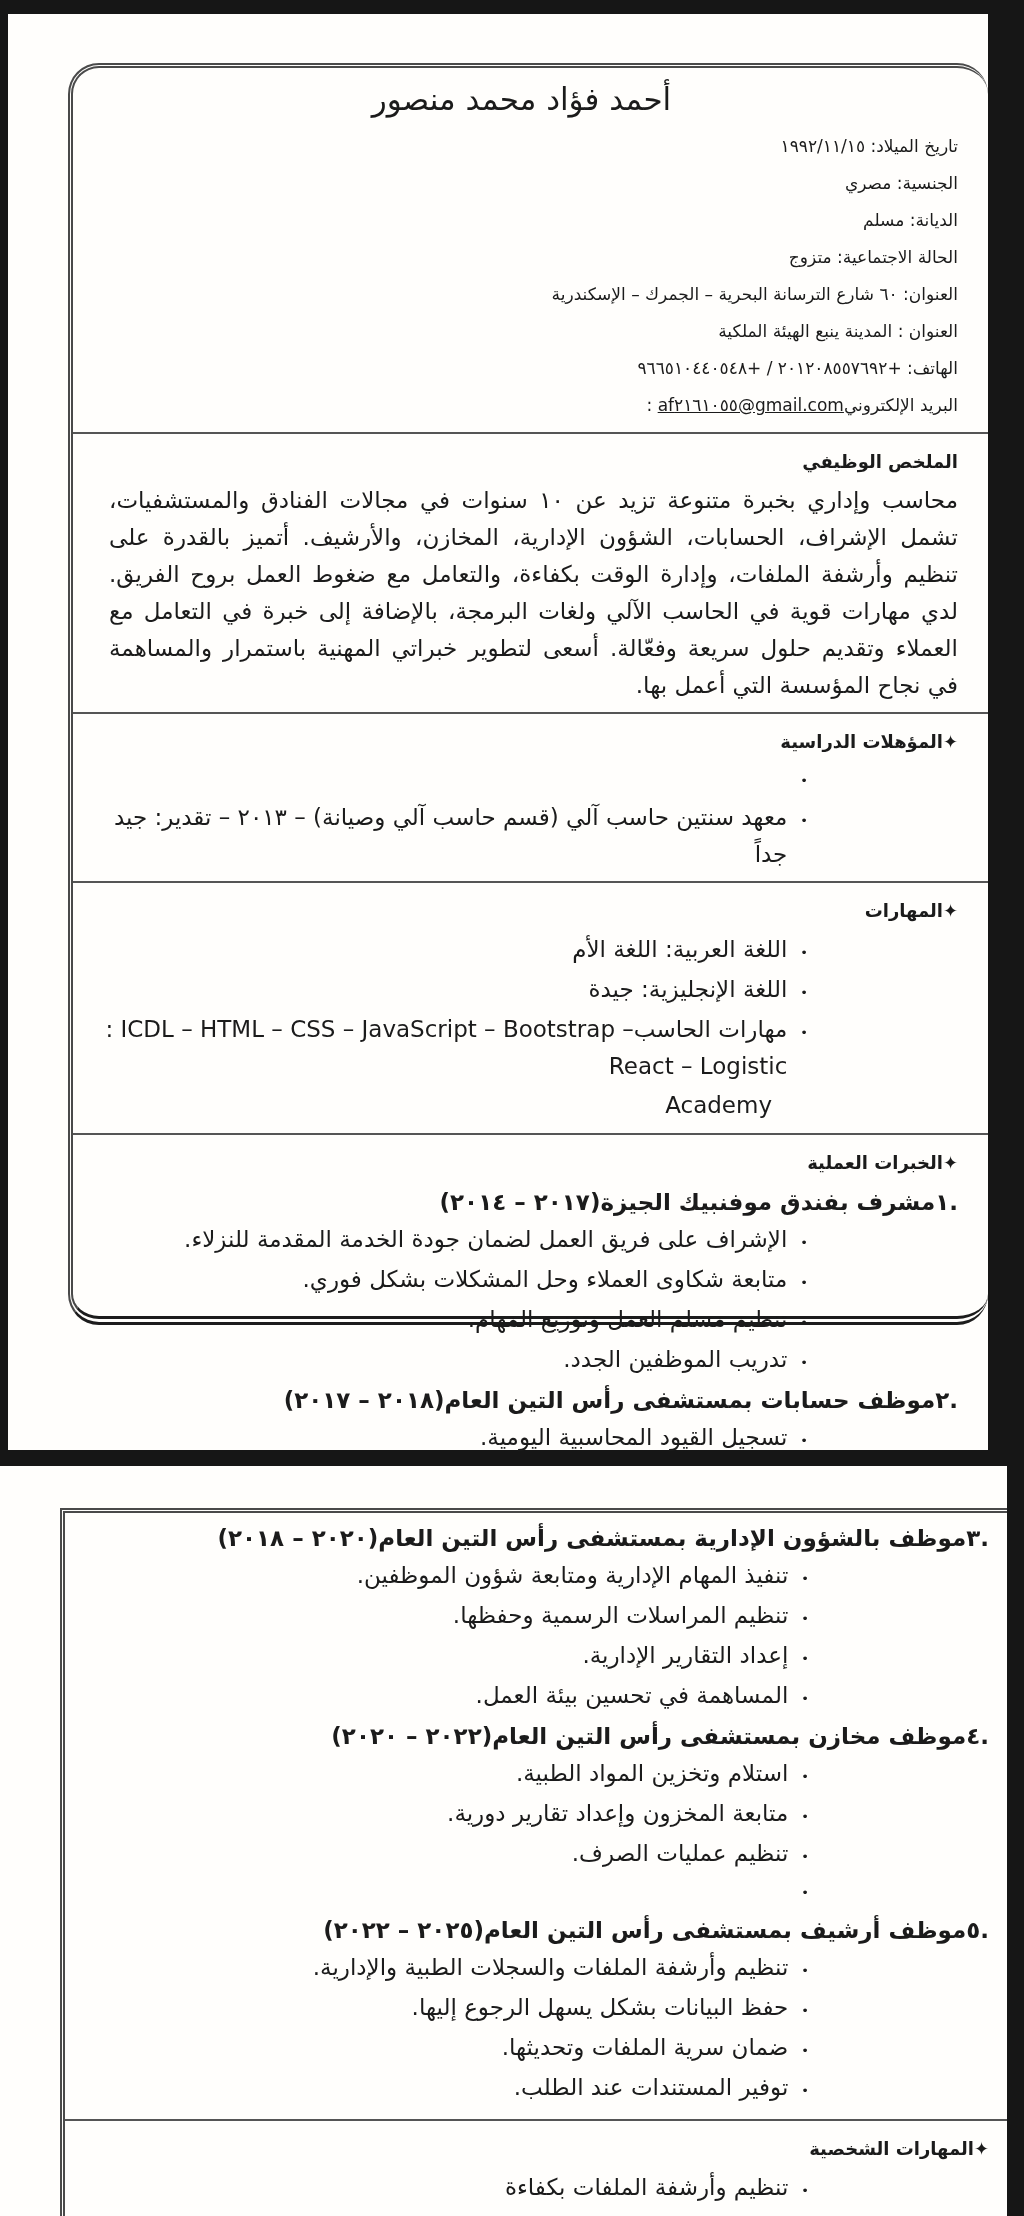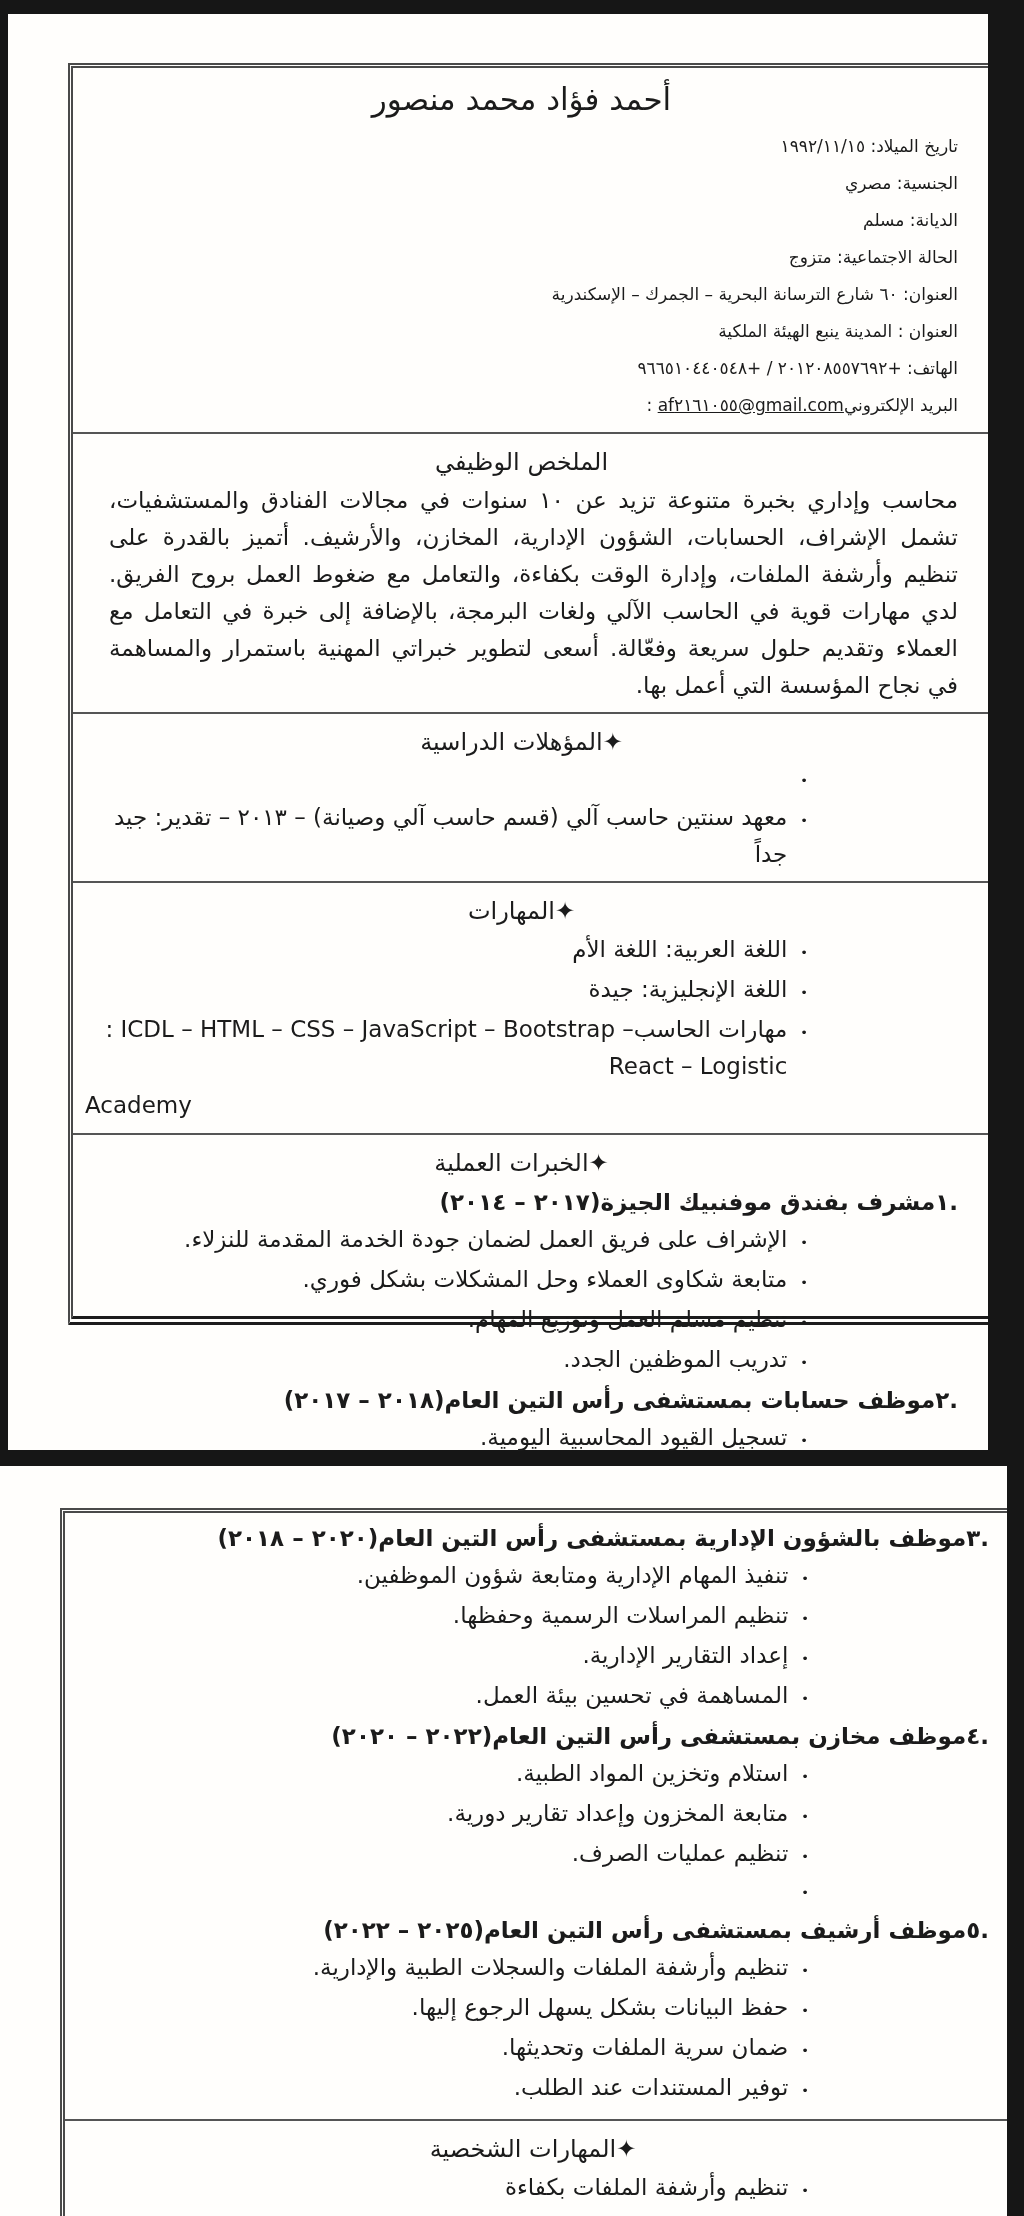--- a/index.html
+++ b/index.html
@@ -14,47 +14,48 @@
   #page1 { left:8px;  top:14px;   width:980px;  height:1436px; }
   #page2 { left:0px;  top:1466px; width:1007px; height:750px;  }
 
   .cvbox { position:absolute; direction:rtl; text-align:right; }
   #box1 {
     left:60px; top:49px; width:920px; height:1262px;
     border-top:5px double #4a4a4a;
     border-left:5px double #4a4a4a;
     border-bottom:9px double #1c1c1c;
     padding:6px 30px 0 12px;
+    border-radius:31px;
   }
   #box2 {
     left:60px; top:42px; width:947px; height:708px;
     border-top:5px double #4a4a4a;
     border-left:5px double #4a4a4a;
     padding:6px 18px 0 12px;
   }
 
   .name   { text-align:center; font-size:31px; line-height:50px; margin-bottom:4px; }
   .pline  { font-size:17px; line-height:37px; }
   .latin  { direction:ltr; unicode-bidi:isolate; }
   .u      { text-decoration:underline; }
-  .sech   { font-size:24px; font-weight:normal; line-height:40px;text-align:center; }
+  .sech   { font-size:18px; font-weight:bold; line-height:40px; }
   .para   { font-size:23px; line-height:37px; text-align:justify;margin-left:24px; }
   .divider {
     border:0; border-top:2px solid #555;
     margin:8px -30px 8px -12px;
   }
   #box2 .divider { margin:10px -18px 8px -12px; }
   .li {
     display:flex; gap:13px; align-items:baseline;
     font-size:23px; line-height:37px; padding-right:150px;
   }
   #box2 .li { padding-right:180px; line-height:36px; }
   .dot  { font-size:13px; flex:0 0 auto; }
   .jobh { font-size:23px; font-weight:bold; line-height:38px; }
-  .academy { font-size:23px; line-height:40px; text-align:left; padding-right:186px; }
+  .academy { font-size:23px; line-height:40px; text-align:right; padding-right:186px; }
 </style>
 </head>
 <body>
 
 <div class="page" id="page1">
   <div class="cvbox" id="box1">
 
     <div class="name">أحمد فؤاد محمد منصور</div>
 
     <div class="pline">تاريخ الميلاد: ١٩٩٢/١١/١٥</div>

